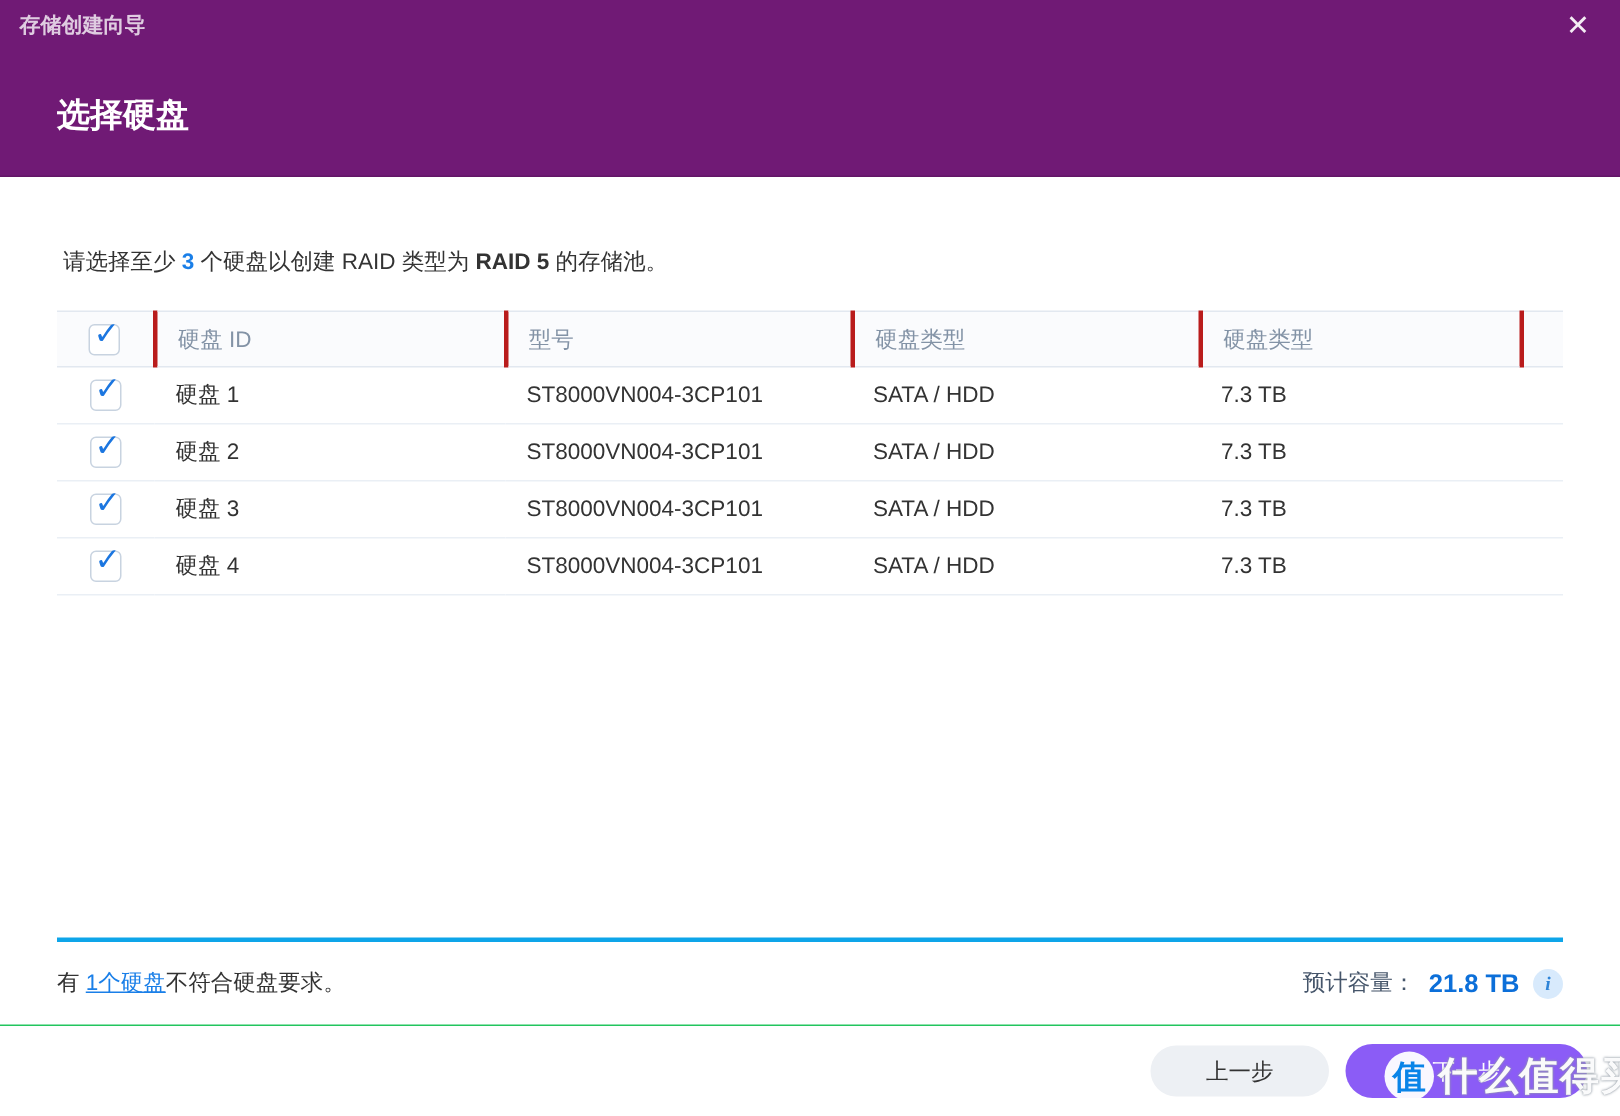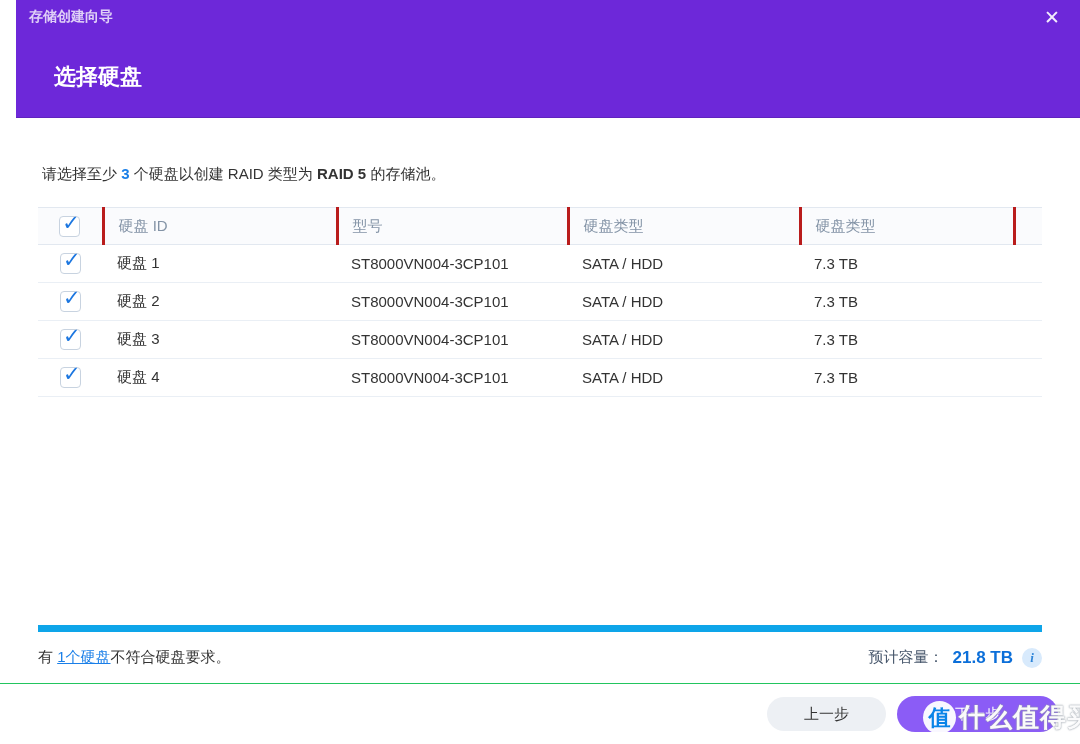--- a/index.html
+++ b/index.html
@@ -9,23 +9,22 @@
     width: 1080px; height: 744px;
     background: #fff;
     overflow: hidden;
     font-family: "Liberation Sans", "DejaVu Sans", sans-serif;
     color: #333;
   }
 
   
   .titlebar {
     position: absolute; top: 0; left: 0; right: 0; height: 118px;
-    background: #6d28d9;
+    background: #701a75;
     border-bottom: 1px solid rgba(0,0,0,0.12);
-    margin-left: 16px;
   }
   .win-title {
     position: absolute; left: 13px; top: 8px;
     font-size: 14px; font-weight: bold;
     color: rgba(255,255,255,0.78);
   }
   .close-btn {
     position: absolute; right: 20px; top: 5px;
     font-size: 19px; font-weight: bold;
     color: rgba(255,255,255,0.92);
@@ -81,21 +80,21 @@
   }
   .checkbox .tick {
     position: absolute; left: 2px; top: -5px;
     font-size: 21px; font-weight: bold;
     color: #1b76e0; line-height: 1;
   }
 
   
   .footer-info {
     position: absolute; left: 38px; right: 38px; top: 625px; height: 58px;
-    border-top: 7px solid #0ea5e9;
+    border-top: 3px solid #0ea5e9;
     display: flex; align-items: center; justify-content: space-between;
     font-size: 15px;
   }
   .warning { margin: 0; color: #333; }
   .warning a { color: #1a7fe8; text-decoration: underline; cursor: pointer; }
   .capacity { display: flex; align-items: center; gap: 9px; }
   .capacity-label { color: #45556a; }
   .capacity-value { color: #0c6fd9; font-weight: bold; font-size: 17px; }
   .info-badge {
     width: 20px; height: 20px; border-radius: 50%;

